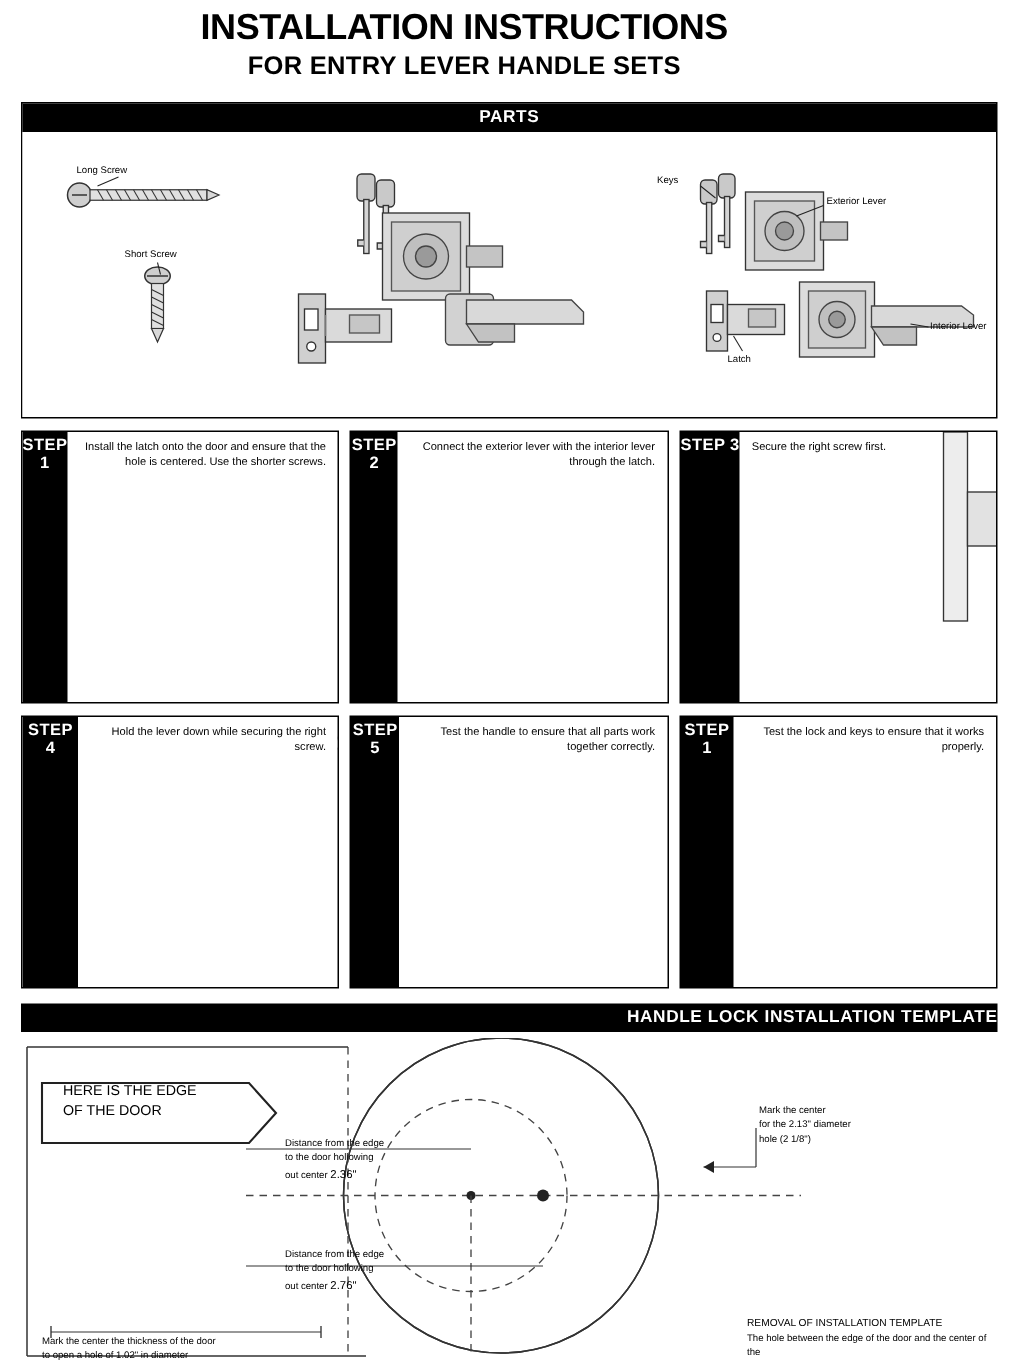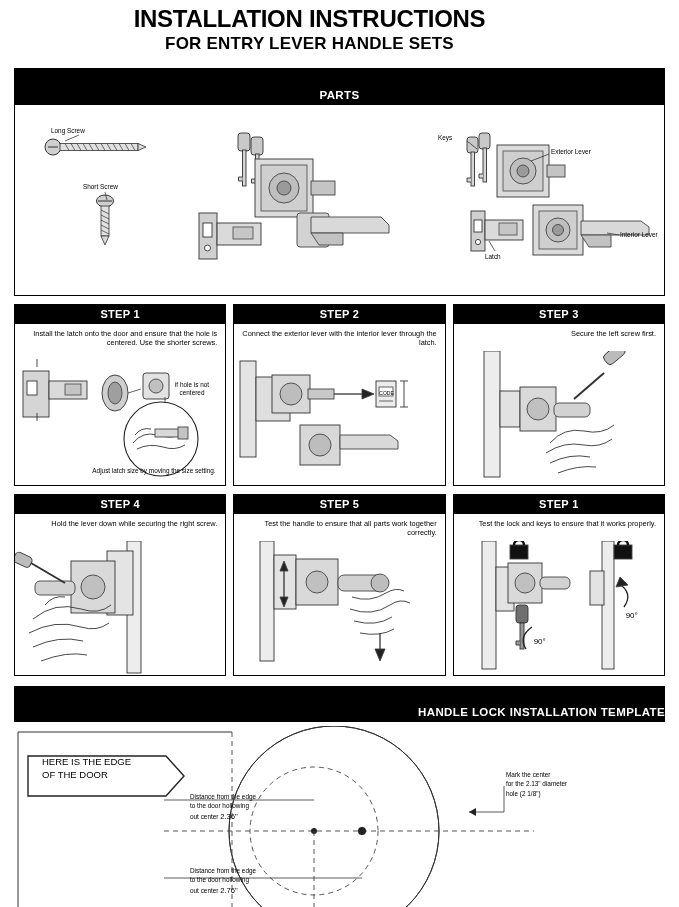--- a/index.html
+++ b/index.html
@@ -81,21 +81,21 @@
   }
 
   
   .banner {
     background: #000;
     color: #fff;
     font-weight: bold;
     font-size: 11.5px;
     letter-spacing: 0.4px;
     text-align: center;
-    padding: 20px 0 4px 0;
+    padding: 3px 0 4px 0;
   }
   .banner.left {
     text-align: right;
     padding-left: 8px;
   }
 
   
   .parts-section {
     margin: 6px 14px 0 14px;
     border: 1.5px solid #000;
@@ -110,21 +110,21 @@
   .steps-grid {
     margin: 8px 14px 0 14px;
     display: grid;
     grid-template-columns: repeat(3, 1fr);
     gap: 7px 7px;
   }
   .step-card {
     border: 1.5px solid #000;
     height: 180px;
     display: flex;
-    flex-direction: column;
+    flex-direction: row;
     overflow: hidden;
   }
   .step-head {
     background: #000;
     color: #fff;
     font-weight: bold;
     font-size: 11px;
     text-align: center;
     padding: 3px 0 3.5px 0;
     letter-spacing: 0.3px;
@@ -371,21 +371,21 @@
             <line x1="166" y1="30" x2="174" y2="30" stroke="#333"></line>
             <line x1="166" y1="56" x2="174" y2="56" stroke="#333"></line>
           </g>
         </svg>
         <div class="txt txt-b" style="left:145px; top:39px; font-size:5px;">CODE</div>
       </div>
     </div>
 
     <div class="step-card">
       <div class="step-head">STEP 3</div>
-      <div class="step-desc">Secure the left screw first.</div>
+      <div class="step-desc">Secure the right screw first.</div>
       <div class="step-art">
         <svg class="art" style="left:0; top:0;" width="213" height="136">
           <g stroke="#444" stroke-width="0.9" fill="none">
 
             <rect x="30" y="0" width="16" height="126" fill="#ededed" stroke="#333"></rect>
             <rect x="46" y="40" width="20" height="36" fill="#e2e2e2" stroke="#333"></rect>
 
             <rect x="66" y="36" width="36" height="44" fill="#d9d9d9" stroke="#333"></rect>
             <circle cx="84" cy="58" r="11" fill="#c0c0c0" stroke="#444"></circle>
             <rect x="100" y="52" width="36" height="14" rx="5" fill="#d2d2d2" stroke="#444"></rect>

